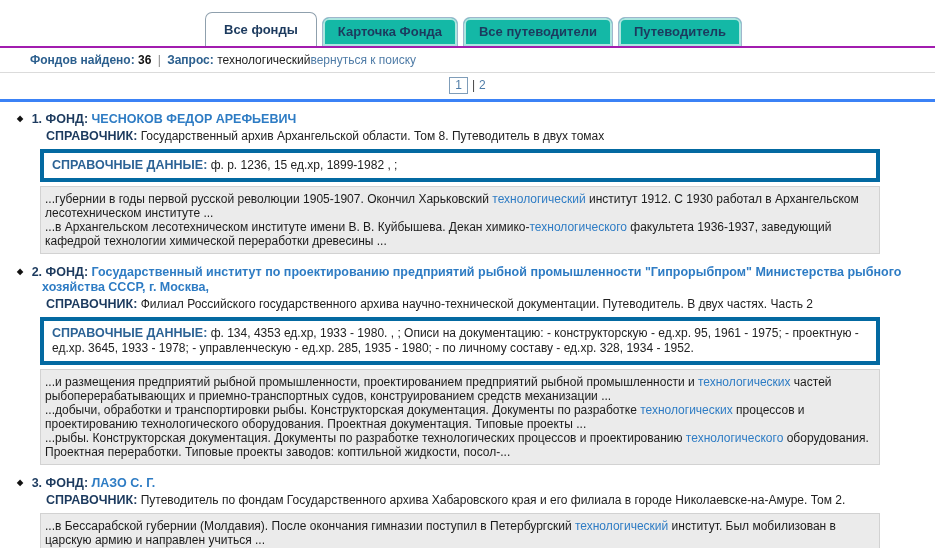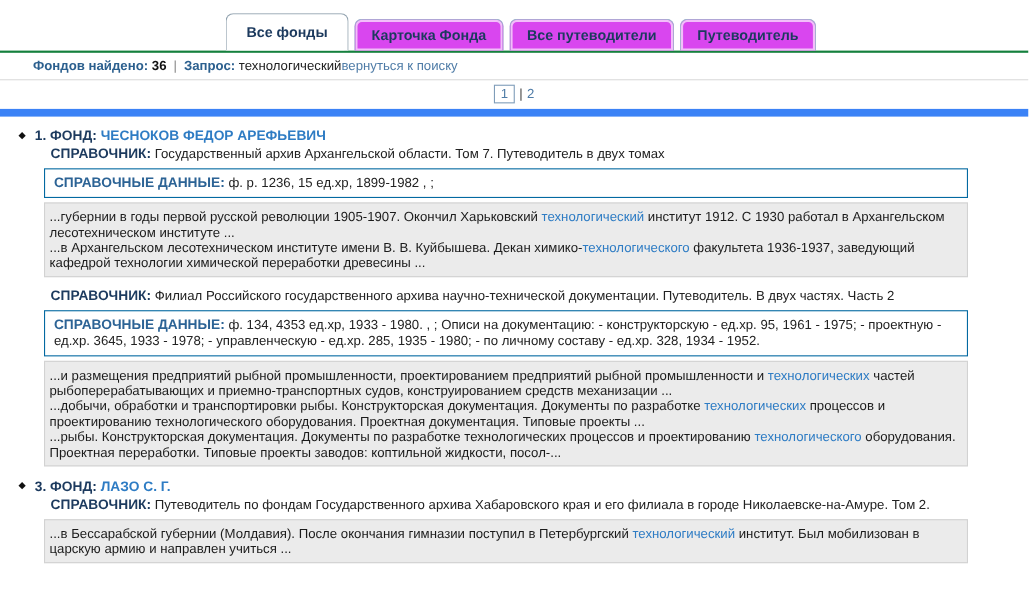--- a/index.html
+++ b/index.html
@@ -7,24 +7,24 @@
   body {
     width:935px; height:548px; overflow:hidden;
     background:#ffffff;
     font-family:"Liberation Sans", sans-serif;
     font-size:12px; color:#222;
   }
   
   .tabs {
     display:flex; align-items:flex-end; gap:5px;
     padding:12px 12px 0 205px;
-    border-bottom:2px solid #15803d;
+    border-bottom:2px solid #a21caf;
   }
   .tab {
-    background:#d946ef; color:#1C3A5E;
+    background:#14b8a6; color:#1C3A5E;
     font-weight:bold; font-size:13px;
     padding:6px 15px 7px;
     border-radius:7px 7px 0 0;
     border:1px solid #9FB6CC; border-bottom:none;
     box-shadow: inset 0 0 0 2px rgba(255,255,255,0.65);
     cursor:pointer; white-space:nowrap;
   }
   .tab.active {
     background:#ffffff; color:#1C3A5E;
     border:1px solid #8FA0AD; border-bottom:none;
@@ -37,21 +37,21 @@
     padding:5px 14px 5px 30px;
     border-bottom:1px solid #DBDBDB;
   }
   .hlabel { color:#2B5F8E; font-weight:bold; }
   .hvalue { color:#111; font-weight:bold; }
   .hsep   { color:#888; margin:0 3px; }
   .back-link { color:#4F7CA7; text-decoration:none; cursor:pointer; }
   
   .pagination {
     text-align:center; padding:4px 0 5px;
-    border-bottom:7px solid #3b82f6;
+    border-bottom:3px solid #3b82f6;
   }
   .page-current {
     display:inline-block; border:1px solid #7F9DB9;
     color:#4F7CA7; padding:0 5px; line-height:15px; cursor:pointer;
   }
   .psep { color:#444; margin:0 4px; }
   .page-link { color:#4F7CA7; text-decoration:none; cursor:pointer; }
   
   .results { padding-top:9px; }
   .entry { margin-bottom:10px; }
@@ -59,21 +59,21 @@
     font-size:12.5px; line-height:15px; font-weight:bold;
     color:#1C3A5E;
     margin:0 8px 2px 42px; text-indent:-25px;
   }
   .bullet { font-size:8px; color:#111; vertical-align:2px; margin-right:5px; }
   .fond-link { color:#2E7CC4; text-decoration:none; cursor:pointer; }
   .ref-line { line-height:15px; color:#222; margin:0 8px 5px 46px; }
   .ref-label { color:#1C3A5E; font-weight:bold; font-size:12.5px; }
   .data-box {
     margin:0 55px 4px 40px;
-    border:1px solid #0369a1; background:#fff;
+    border:4px solid #0369a1; background:#fff;
     padding:5px 8px; line-height:15px; color:#222;
   }
   .data-label { color:#2C6395; font-weight:bold; font-size:12.5px; }
   .snippet-box {
     margin:0 55px 0 40px;
     border:1px solid #D2D2D2; background:#EBEBEB;
     padding:5px 4px; line-height:14px; color:#1b1b1b;
   }
   .snippet-box p { margin:0; }
   .hl { color:#2E7CC4; }
@@ -108,33 +108,38 @@
   <div class="results">
 
     <div class="entry">
       <div class="entry-title">
         <span class="bullet">◆</span> <span>1.</span>
         <span>ФОНД:</span>
         <a href="#" class="fond-link">ЧЕСНОКОВ ФЕДОР АРЕФЬЕВИЧ</a>
       </div>
       <div class="ref-line">
         <span class="ref-label">СПРАВОЧНИК:</span>
-        <span>Государственный архив Архангельской области. Том 7. Путеводитель в двух томах</span>
+        <span>Государственный архив Архангельской области. Том 8. Путеводитель в двух томах</span>
       </div>
       <div class="data-box">
         <span class="data-label">СПРАВОЧНЫЕ ДАННЫЕ:</span>
         <span>ф. р. 1236, 15 ед.хр, 1899-1982 , ;</span>
       </div>
       <div class="snippet-box">
         <p><span>...губернии в годы первой русской революции 1905-1907. Окончил Харьковский </span><span class="hl">технологический</span><span> институт 1912. С 1930 работал в Архангельском лесотехническом институте ...</span></p>
         <p><span>...в Архангельском лесотехническом институте имени В. В. Куйбышева. Декан химико-</span><span class="hl">технологического</span><span> факультета 1936-1937, заведующий кафедрой технологии химической переработки древесины ...</span></p>
       </div>
     </div>
 
     <div class="entry">
+      <div class="entry-title">
+        <span class="bullet">◆</span> <span>2.</span>
+        <span>ФОНД:</span>
+        <a href="#" class="fond-link">Государственный институт по проектированию предприятий рыбной промышленности "Гипрорыбпром" Министерства рыбного хозяйства СССР, г. Москва,</a>
+      </div>
       <div class="ref-line">
         <span class="ref-label">СПРАВОЧНИК:</span>
         <span>Филиал Российского государственного архива научно-технической документации. Путеводитель. В двух частях. Часть 2</span>
       </div>
       <div class="data-box">
         <span class="data-label">СПРАВОЧНЫЕ ДАННЫЕ:</span>
         <span>ф. 134, 4353 ед.хр, 1933 - 1980. , ; Описи на документацию: - конструкторскую - ед.хр. 95, 1961 - 1975; - проектную - ед.хр. 3645, 1933 - 1978; - управленческую - ед.хр. 285, 1935 - 1980; - по личному составу - ед.хр. 328, 1934 - 1952.</span>
       </div>
       <div class="snippet-box">
         <p><span>...и размещения предприятий рыбной промышленности, проектированием предприятий рыбной промышленности и </span><span class="hl">технологических</span><span> частей рыбоперерабатывающих и приемно-транспортных судов, конструированием средств механизации ...</span></p>

